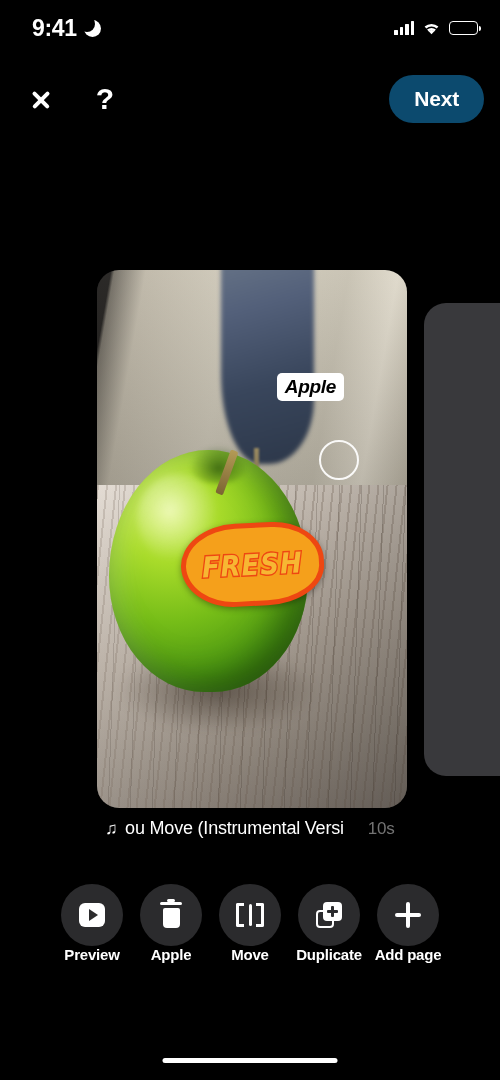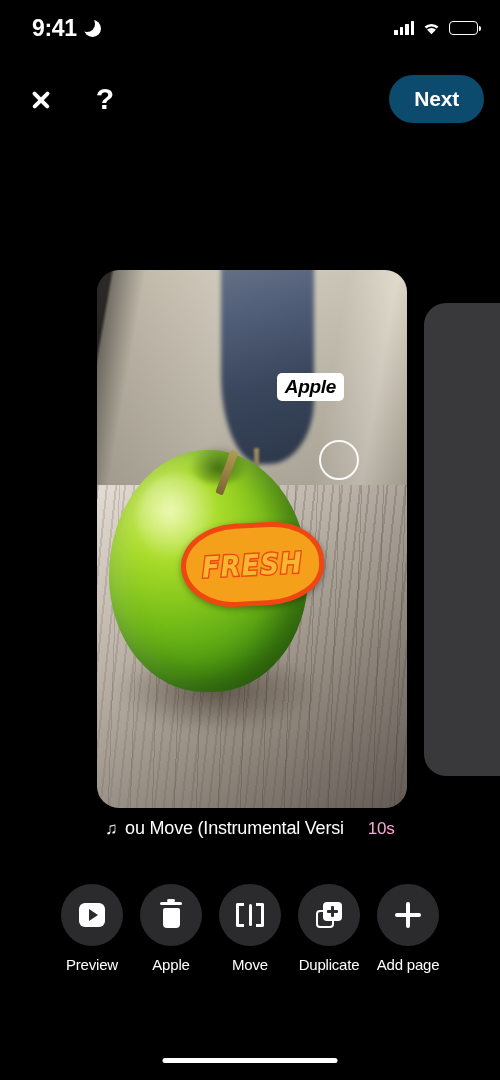--- a/index.html
+++ b/index.html
@@ -202,39 +202,40 @@
     position:absolute; top:818px; left:0; width:100%;
     display:flex; align-items:center; justify-content:center; gap:0;
     padding:0 90px;
   }
   .note-icon{ color:#fff; font-size:17px; margin-right:7px; line-height:1; }
   .sound-title{
     color:#fff; font-size:18px; letter-spacing:-.2px;
     white-space:nowrap; overflow:hidden; text-overflow:clip;
     max-width:240px;
   }
-  .sound-dur{ color:#f9a8d4; font-size:17px; margin-left:24px; letter-spacing:-.2px; }
+  .sound-dur{ color:#737373; font-size:17px; margin-left:24px; letter-spacing:-.2px; }
 
   
   .toolbar{
     position:absolute; top:884px; left:0; width:100%;
     display:flex; align-items:flex-start; justify-content:center; gap:17px;
   }
   .tool{
     display:flex; flex-direction:column; align-items:center;
     cursor:pointer; width:62px;
   }
   .tool-circle{
     width:62px; height:62px; border-radius:50%;
     background:#2b2b2d;
     display:flex; align-items:center; justify-content:center;
   }
   .tool-label{
-    color:#fff; font-size:15px; margin-top:10px; letter-spacing:-.2px;
+    color:#fff; font-size:15px; letter-spacing:-.2px;
     white-space:nowrap;
+    font-weight:bold;
   }
   
   .ic-preview{ width:26px; height:24px; background:#fff; border-radius:6px;
     display:flex; align-items:center; justify-content:center; }
   .ic-preview::after{ content:""; width:0; height:0;
     border-left:9px solid #2b2b2d;
     border-top:6px solid transparent; border-bottom:6px solid transparent;
     margin-left:3px; }
   .ic-trash{ width:24px; height:26px; position:relative; }
   .ic-trash .lid{ position:absolute; top:0; left:1px; width:22px; height:3.4px;

